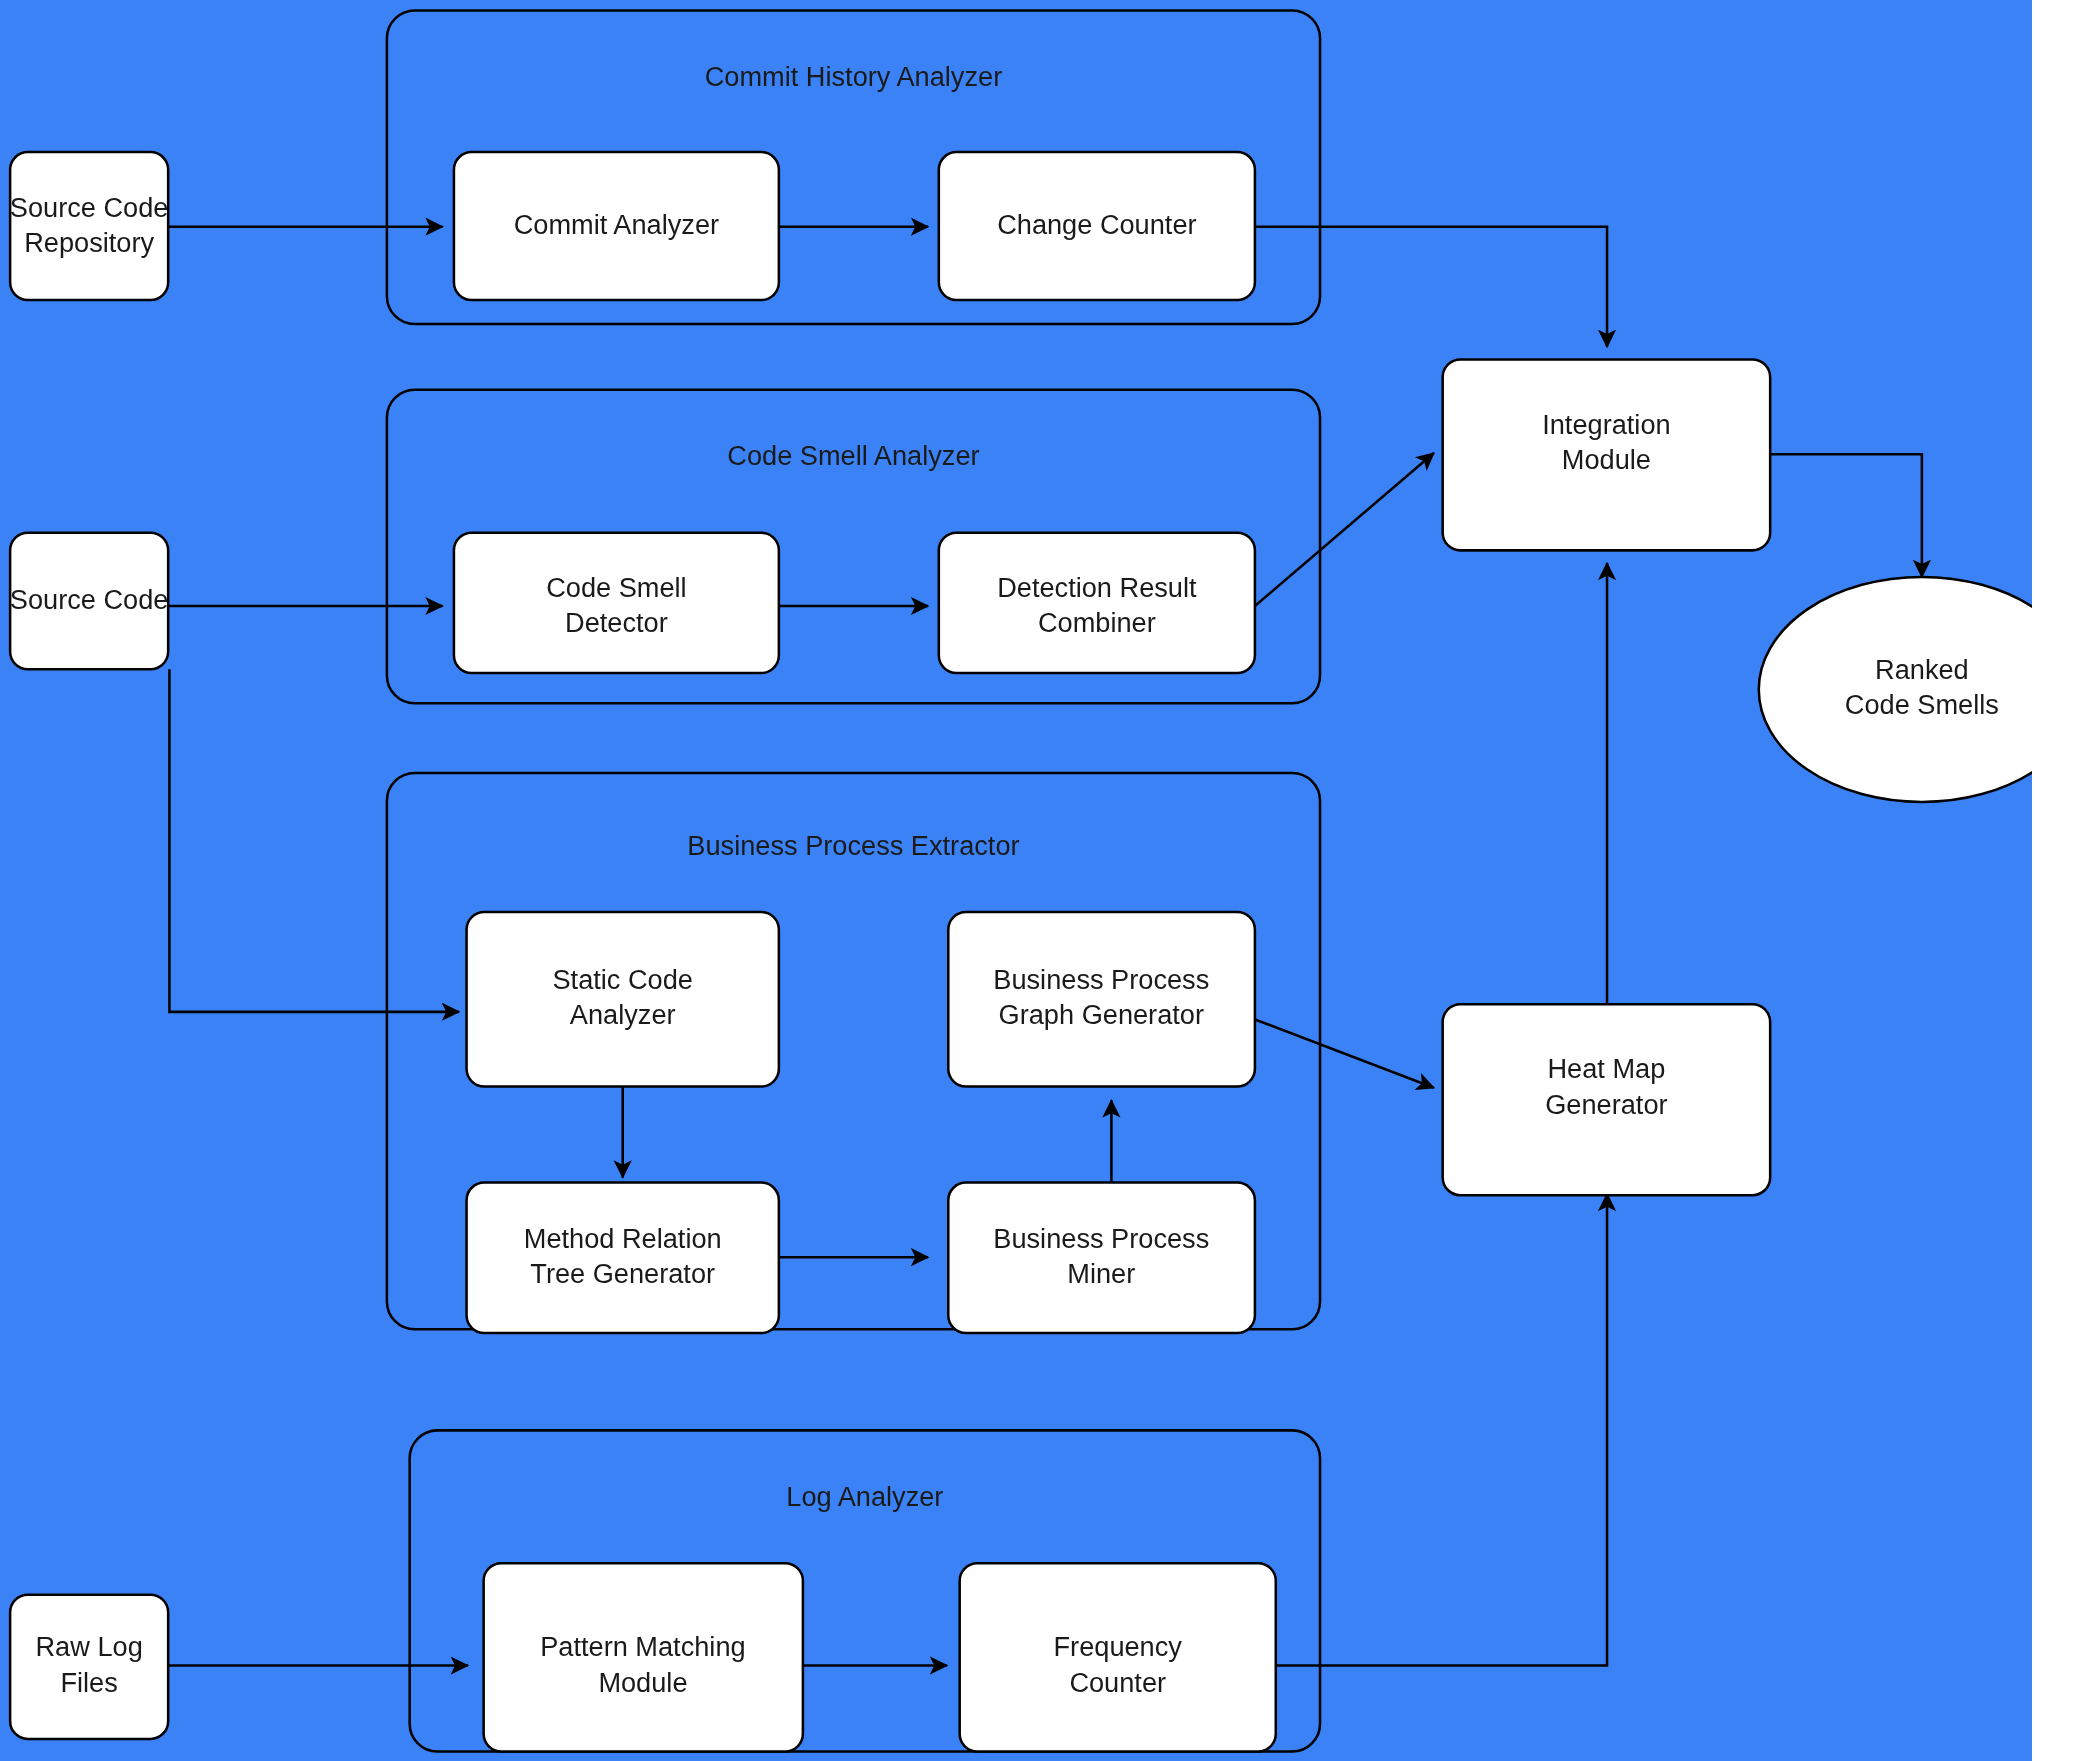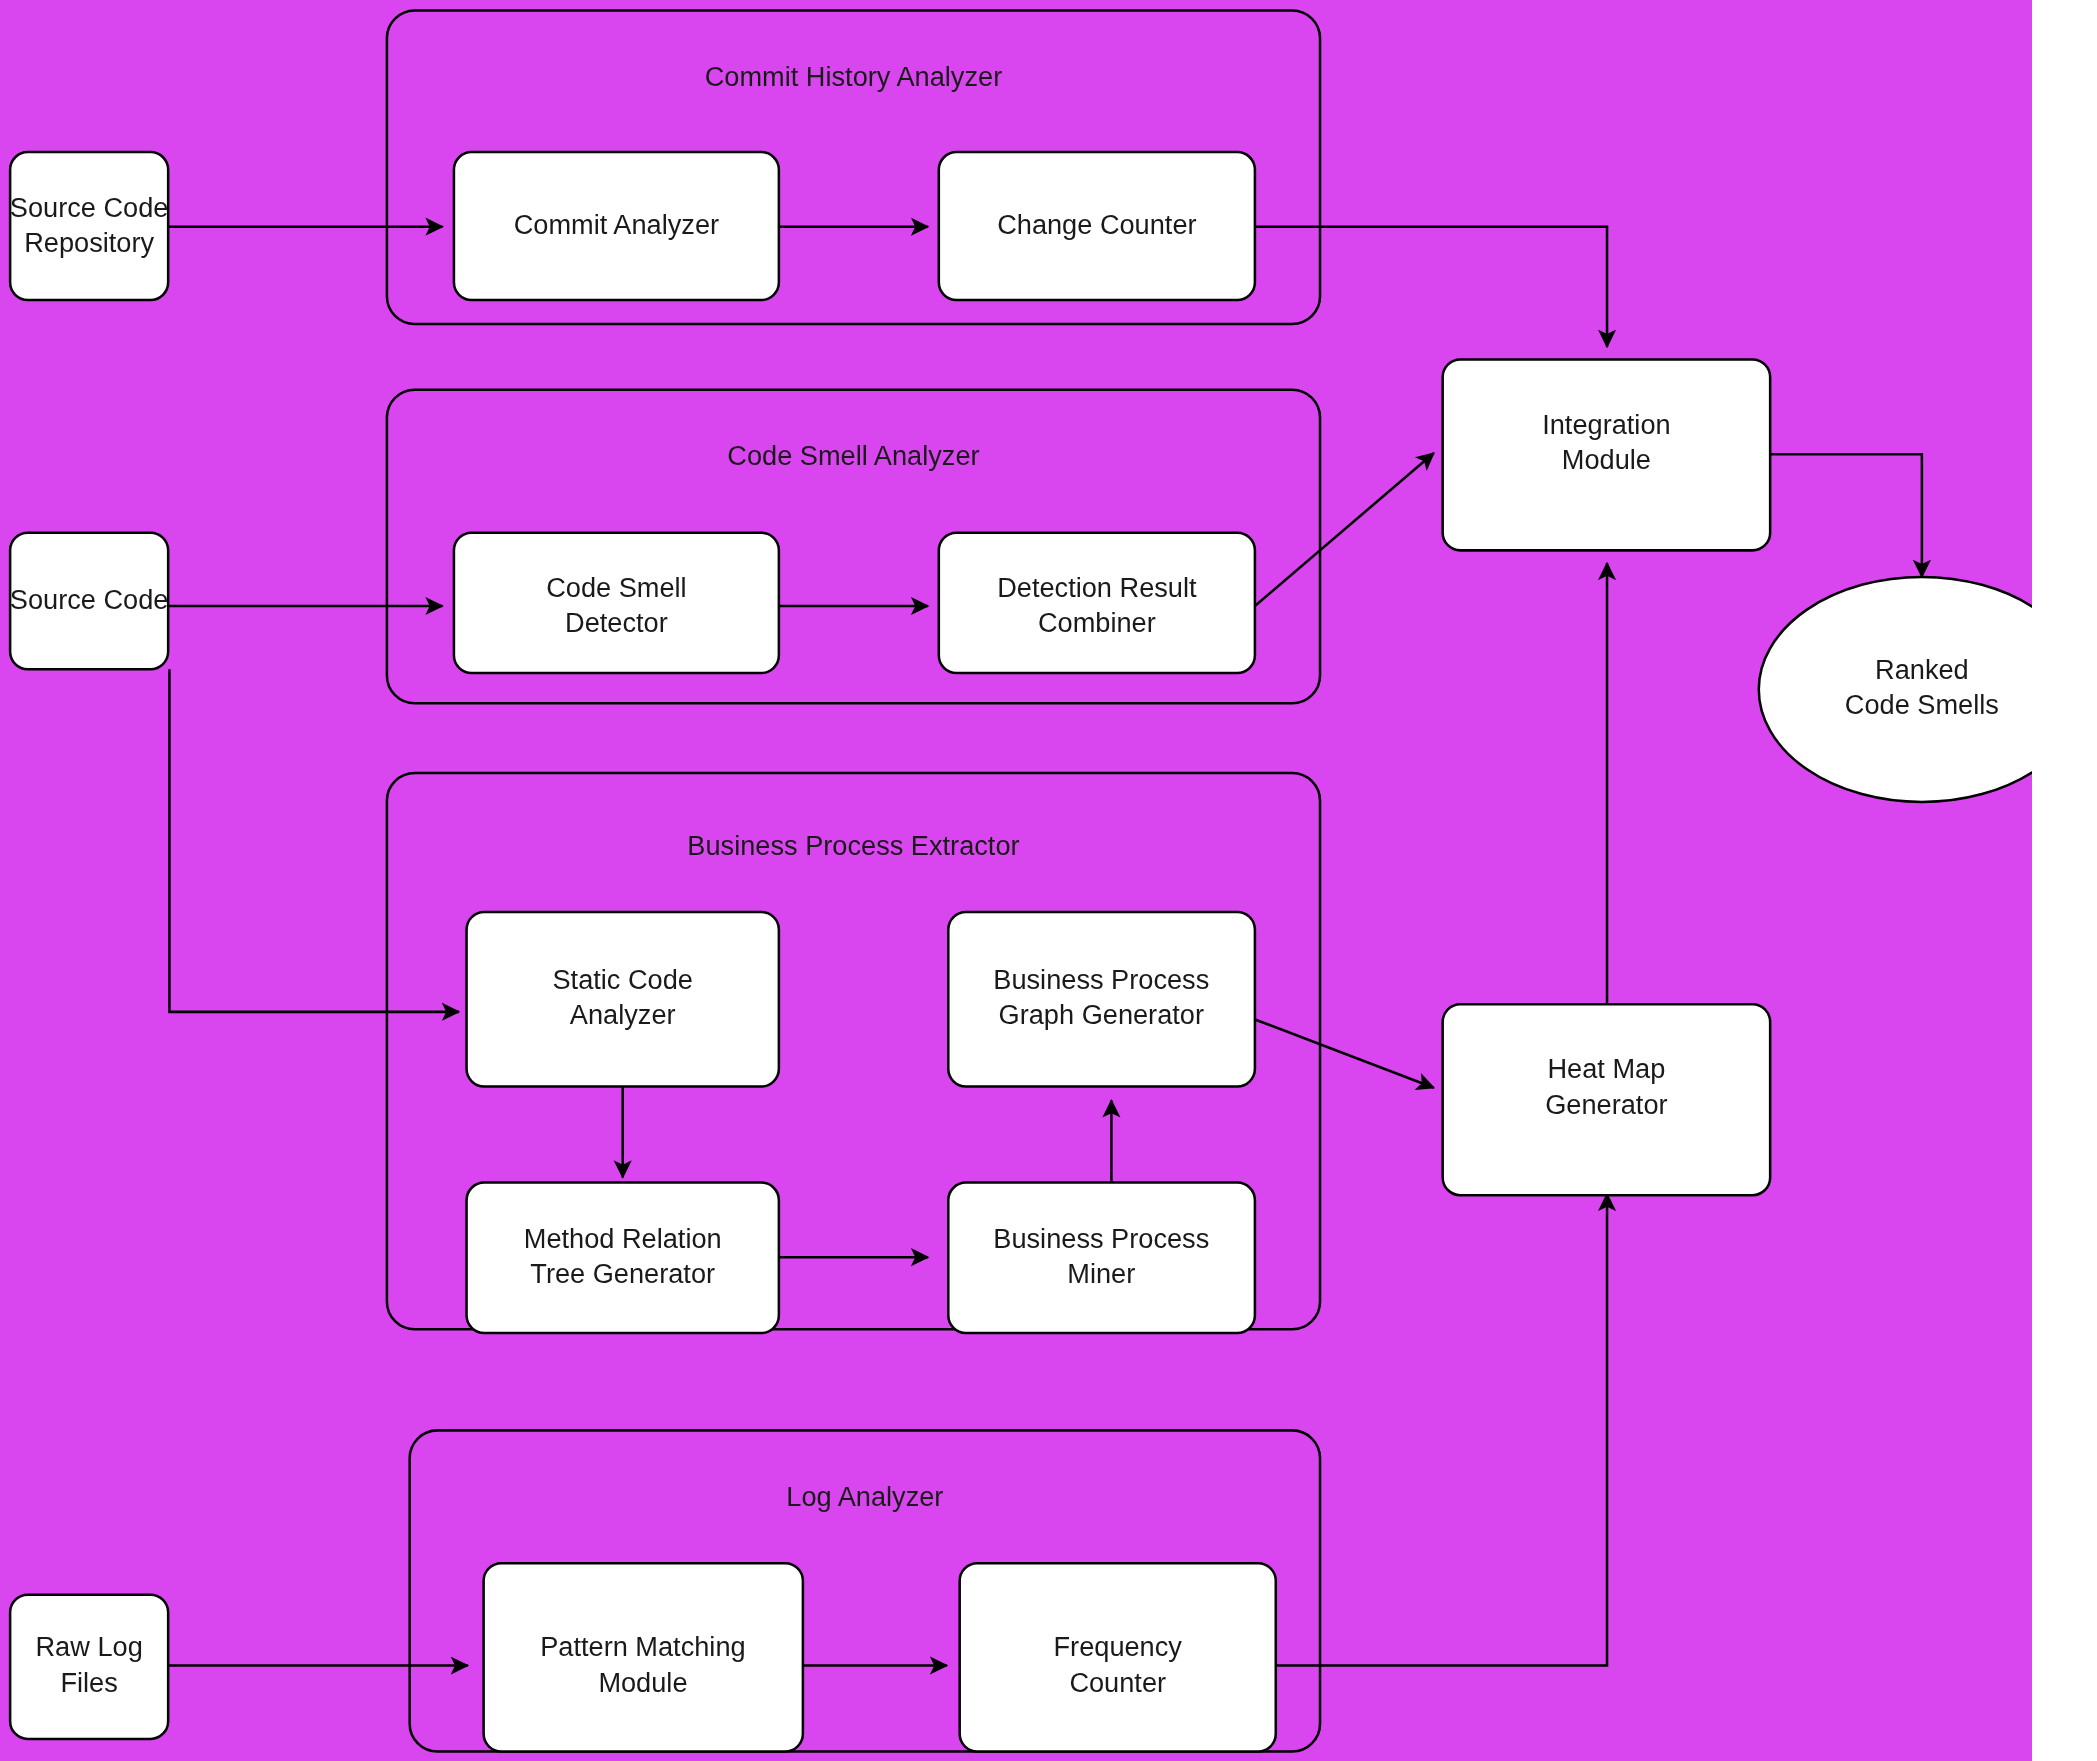--- a/index.html
+++ b/index.html
@@ -7,21 +7,21 @@
     padding: 0;
     background: #ffffff;
   }
   body {
     font-family: "Liberation Sans", sans-serif;
   }
   #diagram-root {
     position: relative;
     width: 2032px;
     height: 1762px;
-    background: #d946ef;
+    background: #3b82f6;
     overflow: hidden;
   }
   svg.canvas {
     position: absolute;
     top: 0;
     left: 0;
     width: 2097px;
     height: 1762px;
     display: block;
   }

